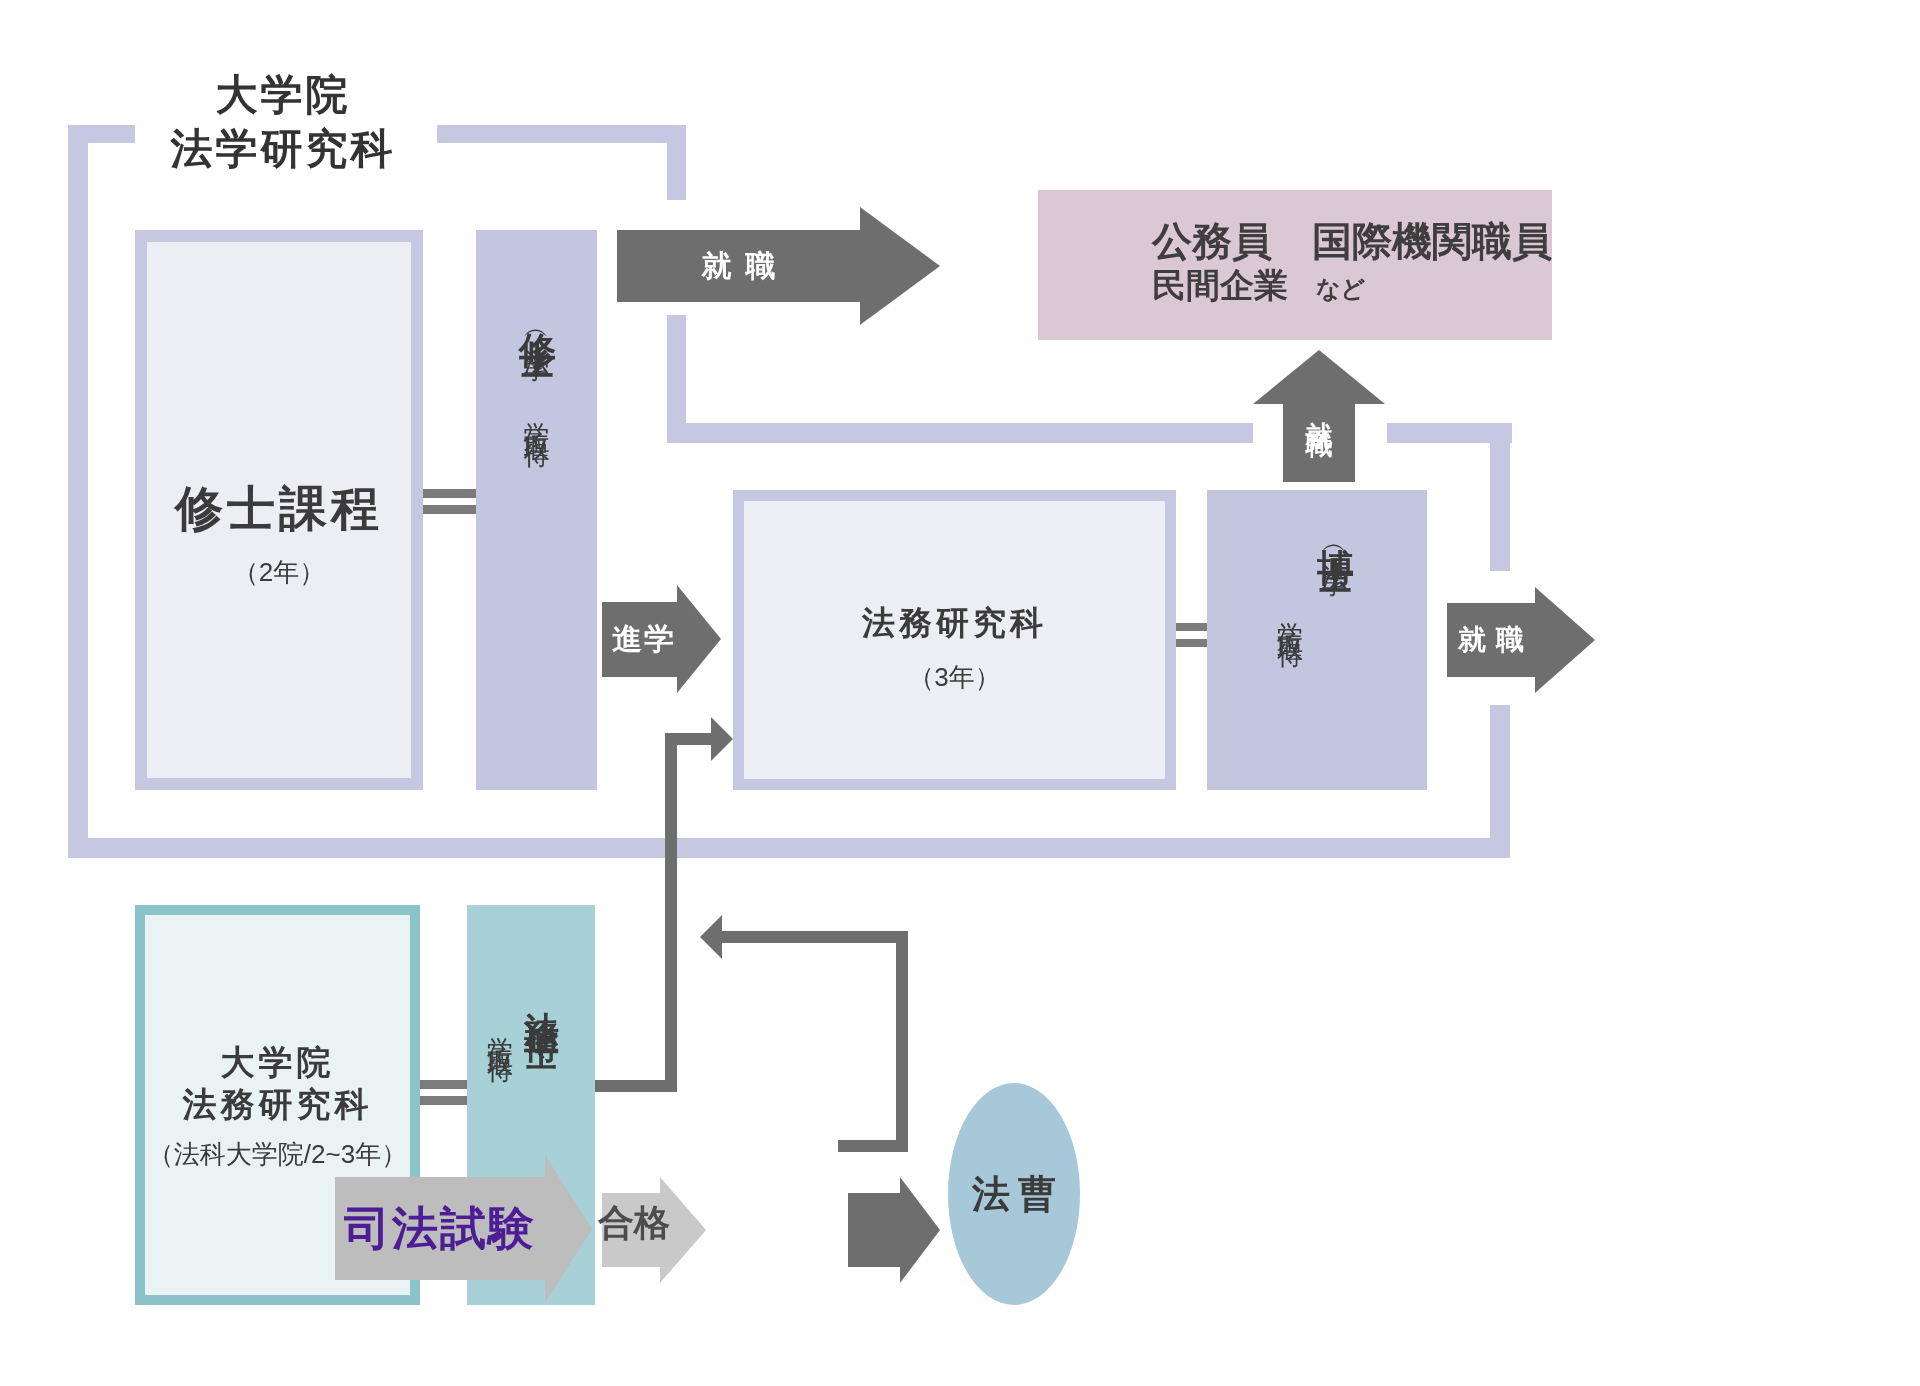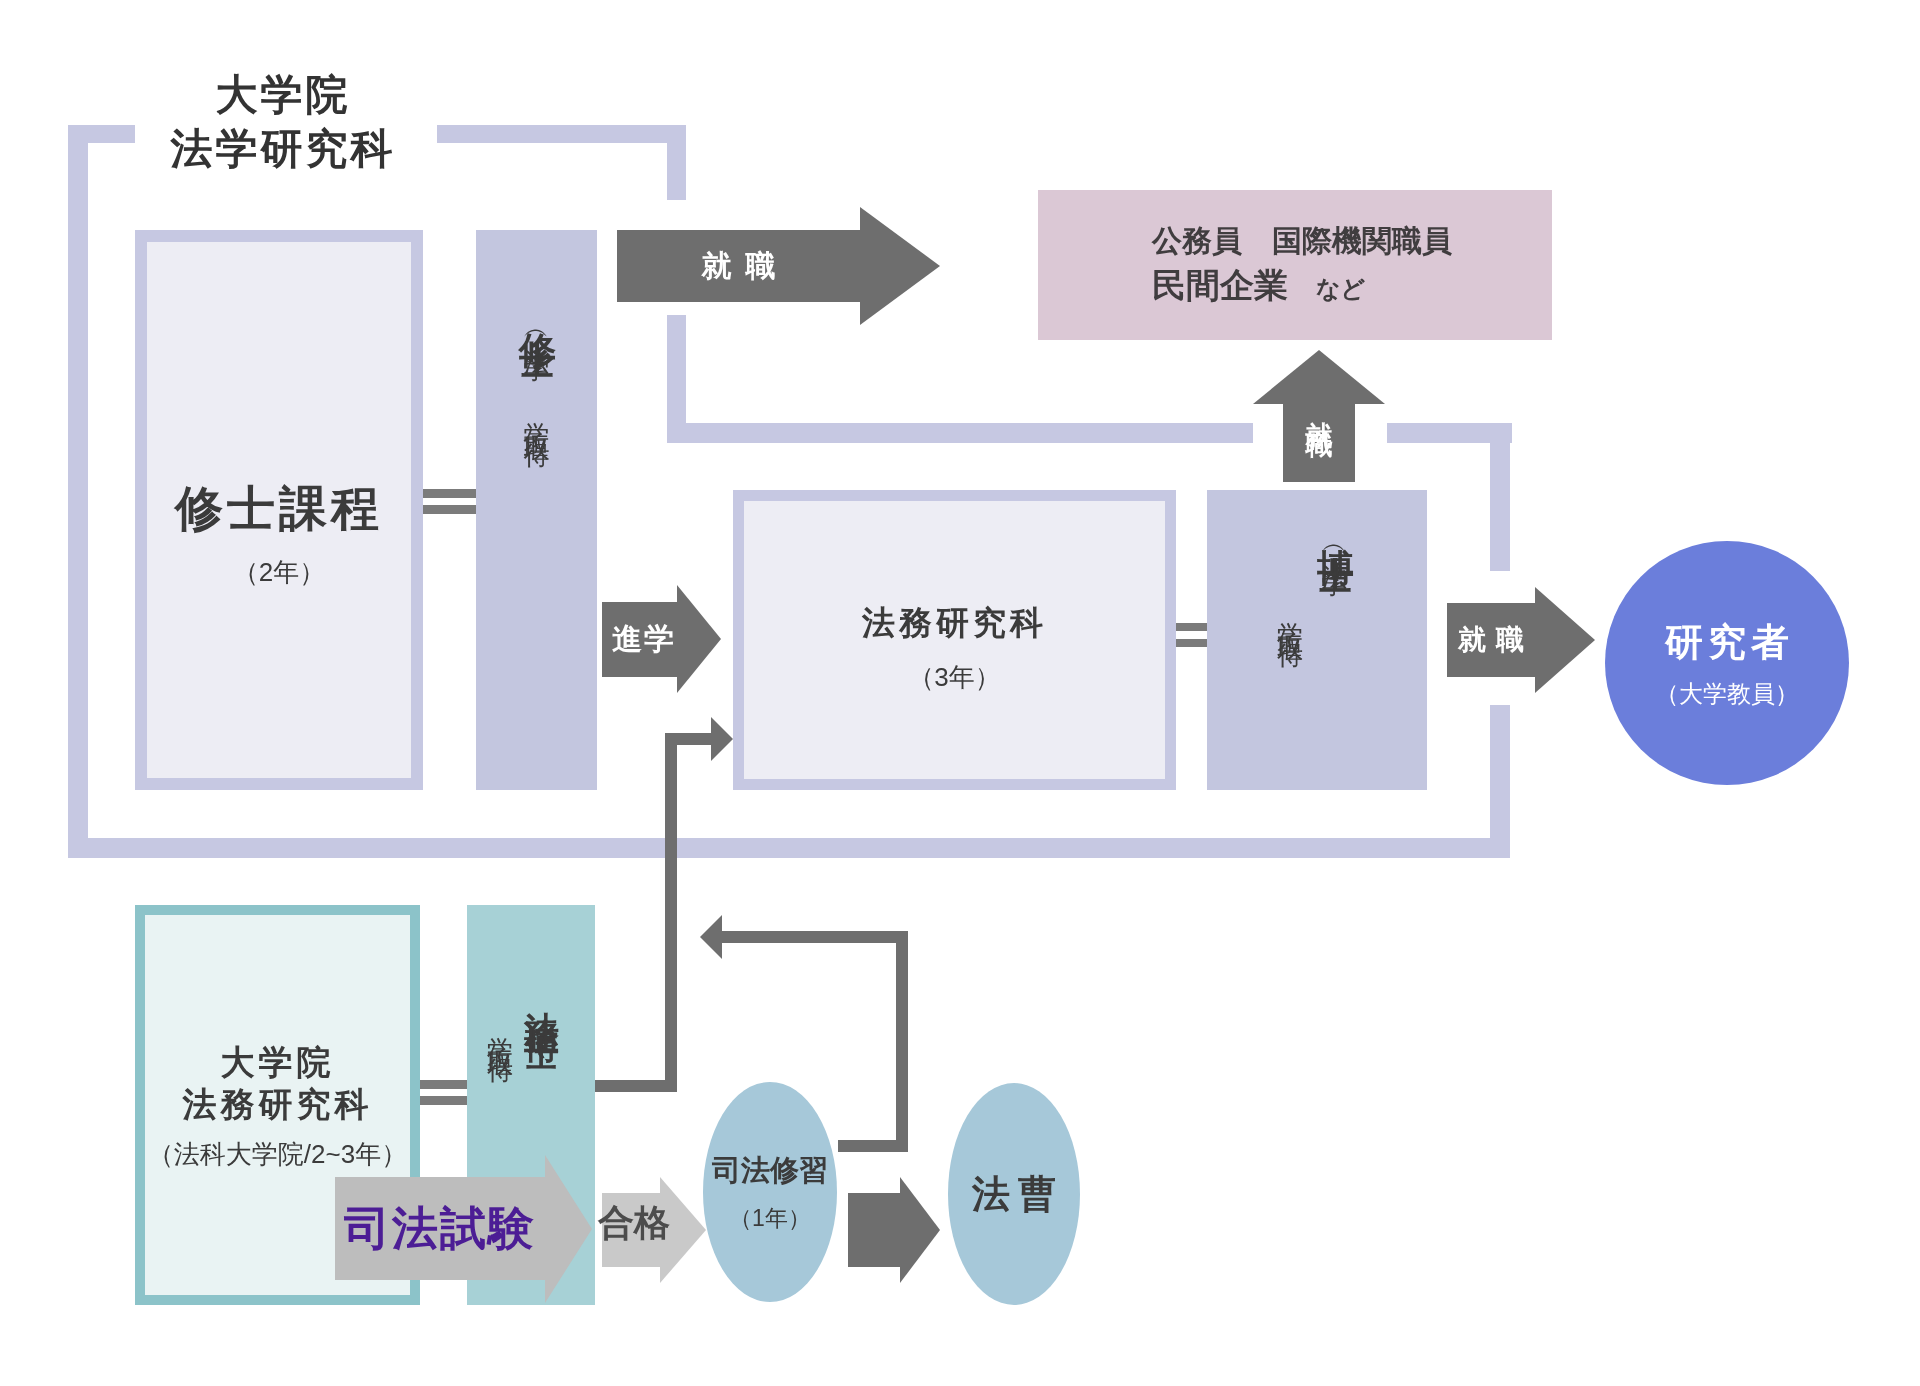--- a/index.html
+++ b/index.html
@@ -79,21 +79,21 @@
   <div class="vcol" style="left:1335px;top:518px;">
     <span class="vbig">博士</span><span class="vsmall">（法学）</span>
   </div>
   <div class="vcol" style="left:1291px;top:601px;">
     <span class="vsmall">学位取得</span>
   </div>
   <div class="dline" style="left:1176px;top:623px;width:31px;height:8px;"></div>
   <div class="dline" style="left:1176px;top:639px;width:31px;height:8px;"></div>
 
   <div class="pinkbox" style="left:1038px;top:190px;width:514px;height:150px;padding-left:114px;box-sizing:border-box;">
-    <div style="font-size:30px;font-weight:bold;line-height:44px;color:#403d3f;"><span>公務員　国際機関職員</span></div>
+    <div style="font-size:40px;font-weight:bold;line-height:44px;color:#403d3f;"><span>公務員　国際機関職員</span></div>
     <div style="font-size:34px;font-weight:bold;line-height:44px;color:#403d3f;">
       <span>民間企業</span><span style="font-size:24px;font-weight:bold;margin-left:28px;">など</span>
     </div>
   </div>
 
   <div class="abody-dark" style="left:617px;top:230px;width:243px;height:72px;"></div>
   <div class="tri" style="left:860px;top:207px;border-top:59px solid transparent;border-bottom:59px solid transparent;border-left:80px solid #6e6e6e;"></div>
   <div class="alabel" style="left:617px;top:230px;width:243px;height:72px;font-size:30px;letter-spacing:14px;text-indent:14px;">
     <span>就職</span>
   </div>
@@ -109,24 +109,20 @@
   <div class="vcol" style="left:1319px;top:400px;color:#ffffff;font-size:27px;font-weight:bold;letter-spacing:7px;">
     <span>就職</span>
   </div>
 
   <div class="abody-dark" style="left:1447px;top:603px;width:88px;height:74px;"></div>
   <div class="tri" style="left:1535px;top:587px;border-top:53px solid transparent;border-bottom:53px solid transparent;border-left:60px solid #6e6e6e;"></div>
   <div class="alabel" style="left:1443px;top:603px;width:96px;height:74px;font-size:28px;letter-spacing:10px;text-indent:10px;">
     <span>就職</span>
   </div>
 
-  <div class="circle peri" style="left:1605px;top:541px;width:244px;height:244px;">
-    <div style="font-size:38px;font-weight:bold;letter-spacing:5px;text-indent:5px;">研究者</div>
-    <div style="font-size:24px;margin-top:10px;">（大学教員）</div>
-  </div>
 
   <div class="gline" style="left:665px;top:733px;width:12px;height:359px;"></div>
   <div class="gline" style="left:671px;top:733px;width:40px;height:12px;"></div>
   <div class="tri" style="left:711px;top:717px;border-top:22px solid transparent;border-bottom:22px solid transparent;border-left:22px solid #6e6e6e;"></div>
   <div class="gline" style="left:595px;top:1080px;width:82px;height:12px;"></div>
   <div class="gline" style="left:716px;top:931px;width:192px;height:12px;"></div>
   <div class="tri" style="left:700px;top:915px;border-top:22px solid transparent;border-bottom:22px solid transparent;border-right:22px solid #6e6e6e;"></div>
   <div class="gline" style="left:896px;top:931px;width:12px;height:221px;"></div>
   <div class="gline" style="left:838px;top:1140px;width:70px;height:12px;"></div>
 
@@ -150,24 +146,20 @@
   <div class="alabel" style="left:335px;top:1177px;width:210px;height:103px;color:#4c1d95;font-size:46px;letter-spacing:2px;">
     <span>司法試験</span>
   </div>
 
   <div class="abody-pass" style="left:602px;top:1193px;width:58px;height:74px;"></div>
   <div class="tri" style="left:660px;top:1177px;border-top:53px solid transparent;border-bottom:53px solid transparent;border-left:46px solid #c9c9c9;"></div>
   <div class="alabel" style="left:596px;top:1193px;width:76px;height:60px;color:#4c4c4c;font-size:36px;">
     <span>合格</span>
   </div>
 
-  <div class="circle steel" style="left:703px;top:1082px;width:134px;height:220px;">
-    <div style="font-size:29px;font-weight:bold;">司法修習</div>
-    <div style="font-size:23px;margin-top:12px;">（1年）</div>
-  </div>
 
   <div class="abody-dark" style="left:848px;top:1193px;width:52px;height:74px;"></div>
   <div class="tri" style="left:900px;top:1177px;border-top:53px solid transparent;border-bottom:53px solid transparent;border-left:40px solid #6e6e6e;"></div>
 
   <div class="circle steel" style="left:948px;top:1083px;width:132px;height:222px;justify-content:center;">
     <div style="font-size:38px;font-weight:bold;letter-spacing:8px;text-indent:8px;">法曹</div>
   </div>
 
 </div>
 

